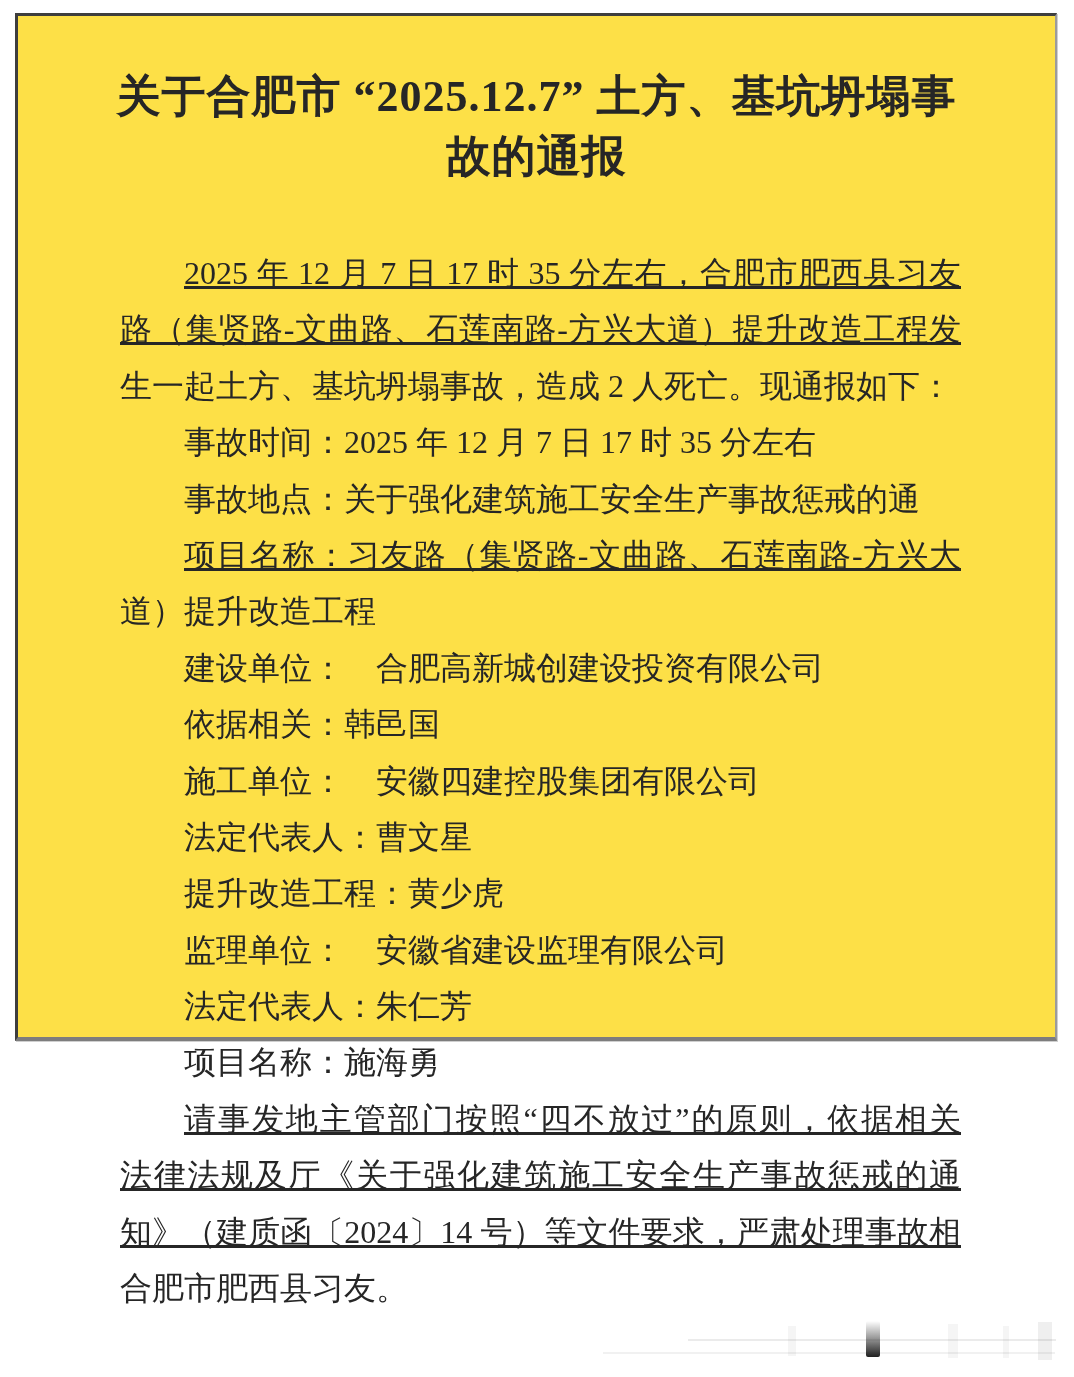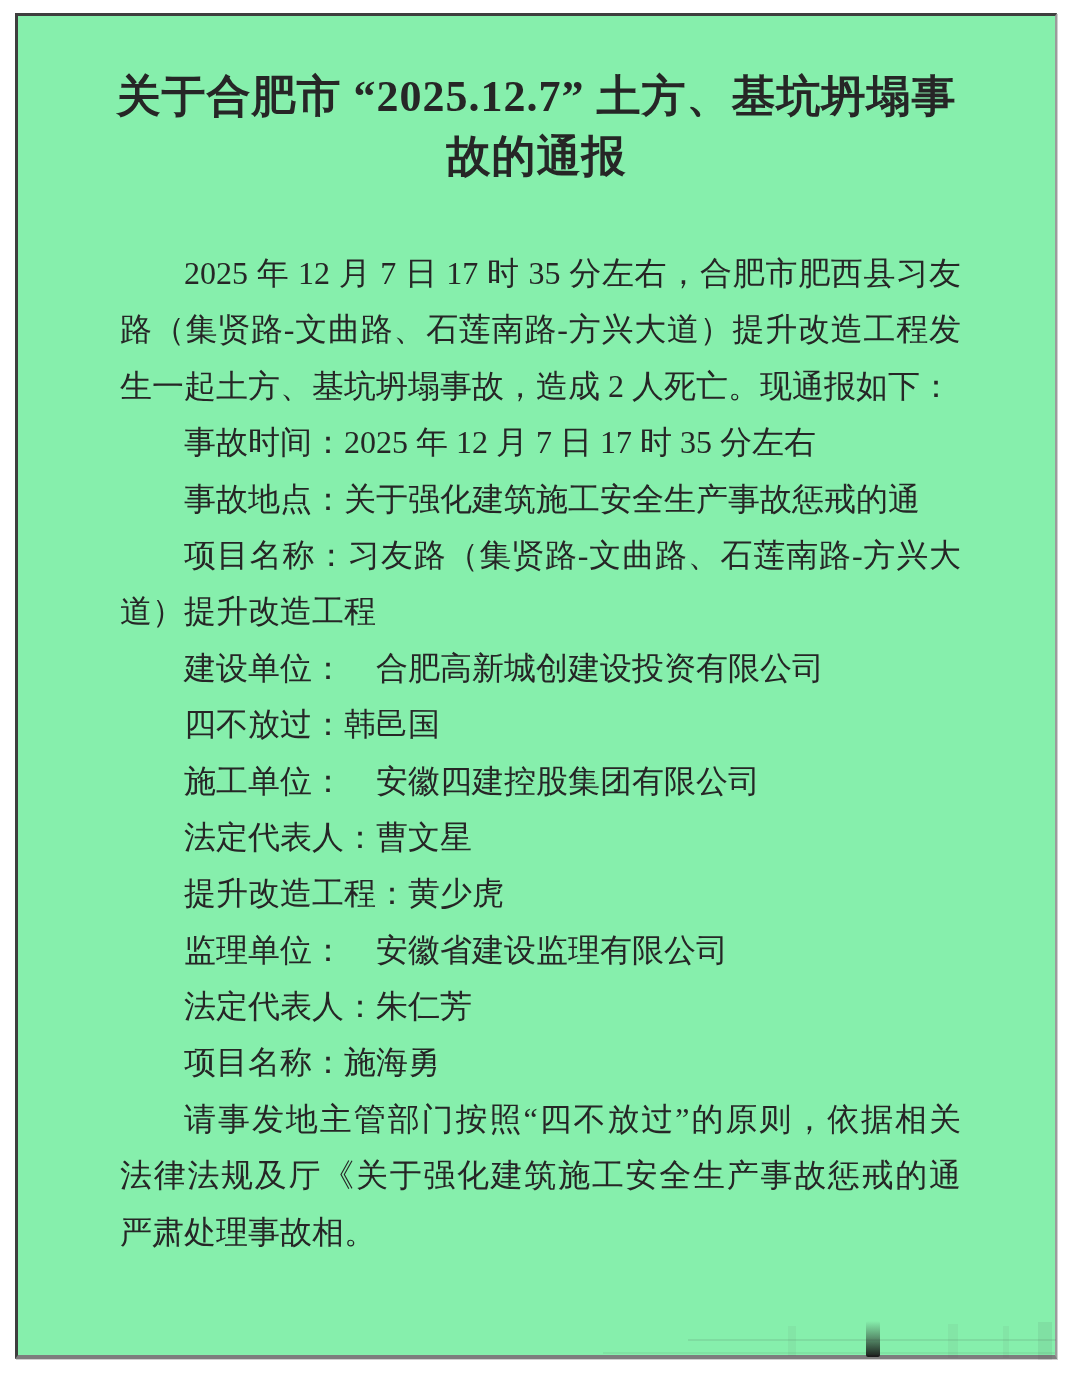--- a/index.html
+++ b/index.html
@@ -13,23 +13,23 @@
     position: relative;
     overflow: hidden;
     font-family: "Liberation Serif", "DejaVu Serif", serif;
   }
   
   .paper {
     position: absolute;
     left: 15px;
     top: 13px;
     width: 1042px;
-    height: 1346px;
+    height: 1028px;
     box-sizing: border-box;
-    background: #86efac;
+    background: #fde047;
     border-top: 3px solid #3e3e3e;
     border-left: 3px solid #3e3e3e;
     border-right: 2px solid #9b9b9b;
     border-bottom: 4px solid #7d7d7d;
     box-shadow: 1px 1px 0 #cfcfcf;
   }
   .title {
     position: absolute;
     top: 51px;
     left: 0;
@@ -56,20 +56,21 @@
   .line {
     height: 56.4px;
     line-height: 56.4px;
     white-space: nowrap;
     overflow: visible;
   }
   .line.indent { text-indent: 64px; }
   .line.just {
     text-align: justify;
     text-align-last: justify;
+    text-decoration: underline;
   }
   
   .smudge { position: absolute; left: 0; top: 0; width: 100%; height: 100%; pointer-events: none; }
   .smudge-bar {
     position: absolute;
     left: 848px;
     top: 1305px;
     width: 14px;
     height: 36px;
     background: linear-gradient(to bottom, rgba(40,40,40,0) 0%, rgba(40,40,40,0.45) 45%, rgba(20,20,20,0.95) 100%);
@@ -95,30 +96,31 @@
 
   <div class="body-text">
       <div class="line indent just">2025 年 12 月 7 日 17 时 35 分左右，合肥市肥西县习友</div>
       <div class="line just">路（集贤路-文曲路、石莲南路-方兴大道）提升改造工程发</div>
       <div class="line">生一起土方、基坑坍塌事故，造成 2 人死亡。现通报如下：</div>
       <div class="line indent">事故时间：2025 年 12 月 7 日 17 时 35 分左右</div>
       <div class="line indent">事故地点：关于强化建筑施工安全生产事故惩戒的通</div>
       <div class="line indent just">项目名称：习友路（集贤路-文曲路、石莲南路-方兴大</div>
       <div class="line">道）提升改造工程</div>
       <div class="line indent">建设单位：　合肥高新城创建设投资有限公司</div>
-      <div class="line indent">四不放过：韩邑国</div>
+      <div class="line indent">依据相关：韩邑国</div>
       <div class="line indent">施工单位：　安徽四建控股集团有限公司</div>
       <div class="line indent">法定代表人：曹文星</div>
       <div class="line indent">提升改造工程：黄少虎</div>
       <div class="line indent">监理单位：　安徽省建设监理有限公司</div>
       <div class="line indent">法定代表人：朱仁芳</div>
       <div class="line indent">项目名称：施海勇</div>
       <div class="line indent just">请事发地主管部门按照“四不放过”的原则，依据相关</div>
       <div class="line just">法律法规及厅《关于强化建筑施工安全生产事故惩戒的通</div>
-      <div class="line">严肃处理事故相。</div>
+      <div class="line just">知》（建质函〔2024〕14 号）等文件要求，严肃处理事故相</div>
+      <div class="line">合肥市肥西县习友。</div>
     </div>
 
   <div class="smudge">
     <div class="smudge-bar"></div>
     <div class="smudge-line l1"></div>
     <div class="smudge-line l2"></div>
     <div class="smudge-streak s1"></div>
     <div class="smudge-streak s2"></div>
     <div class="smudge-streak s3"></div>
     <div class="smudge-streak s4"></div>

